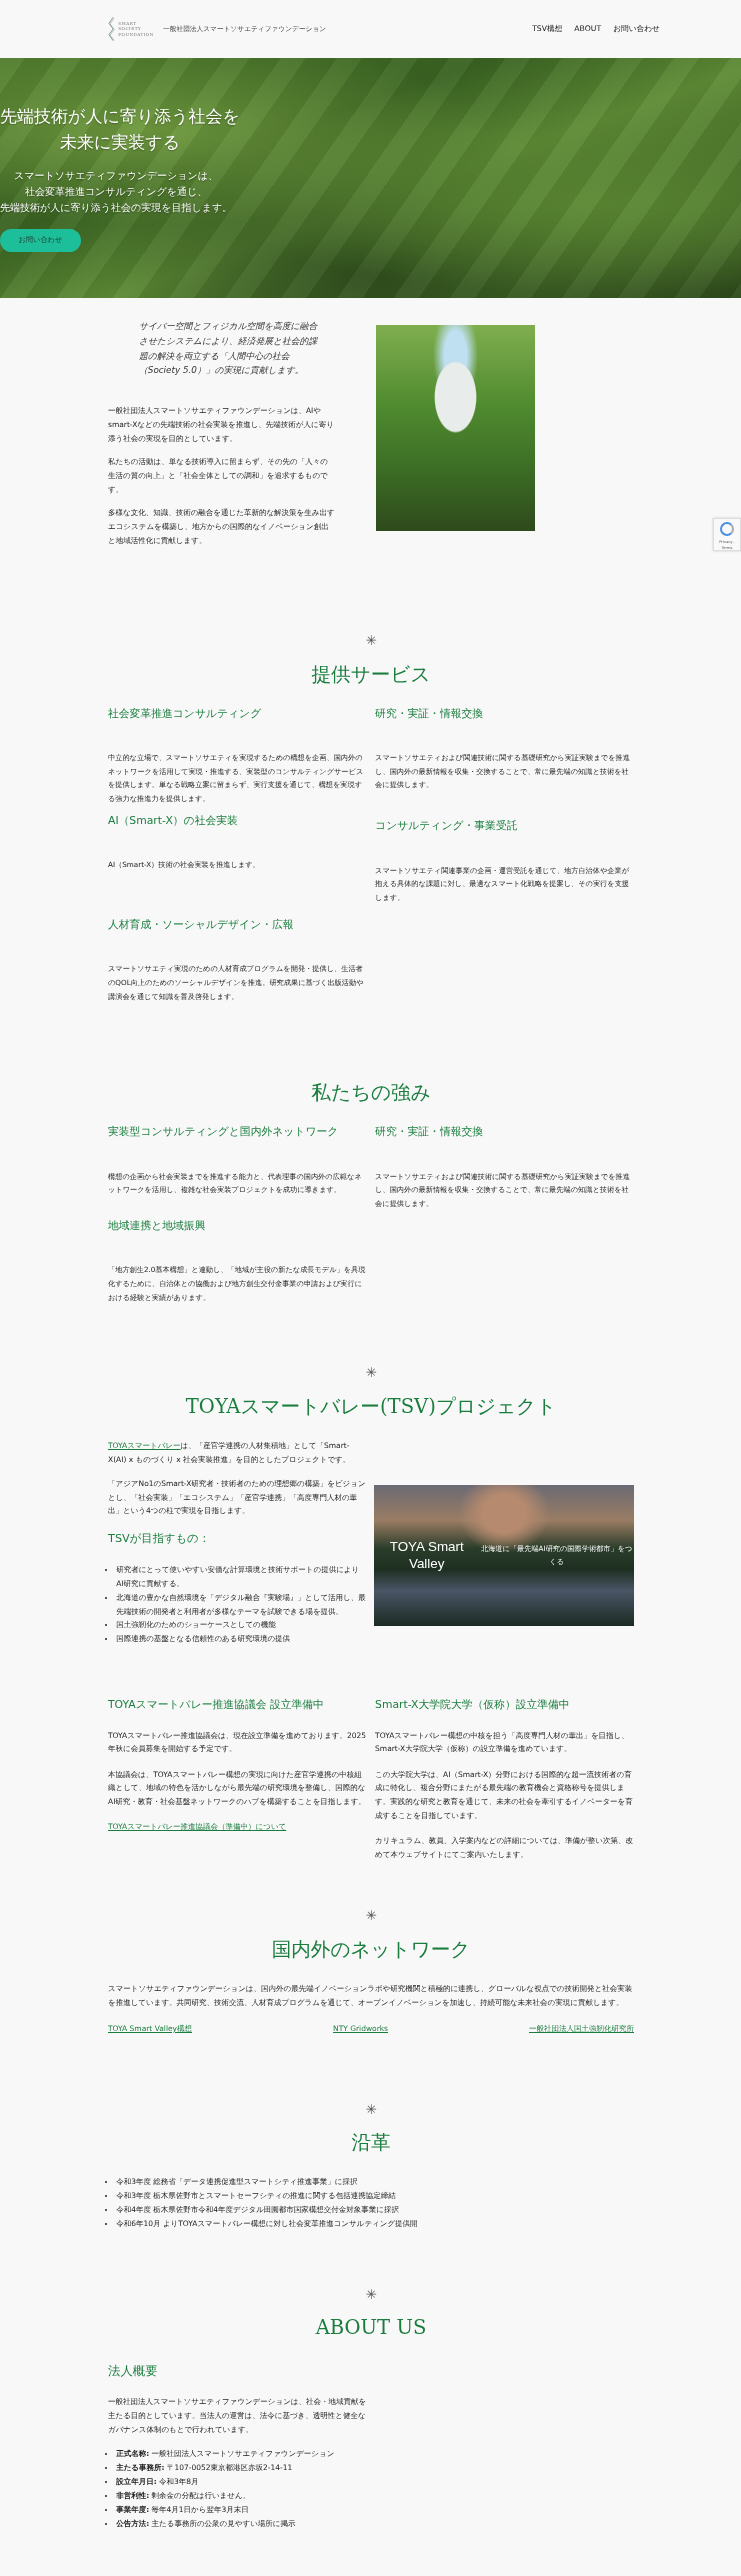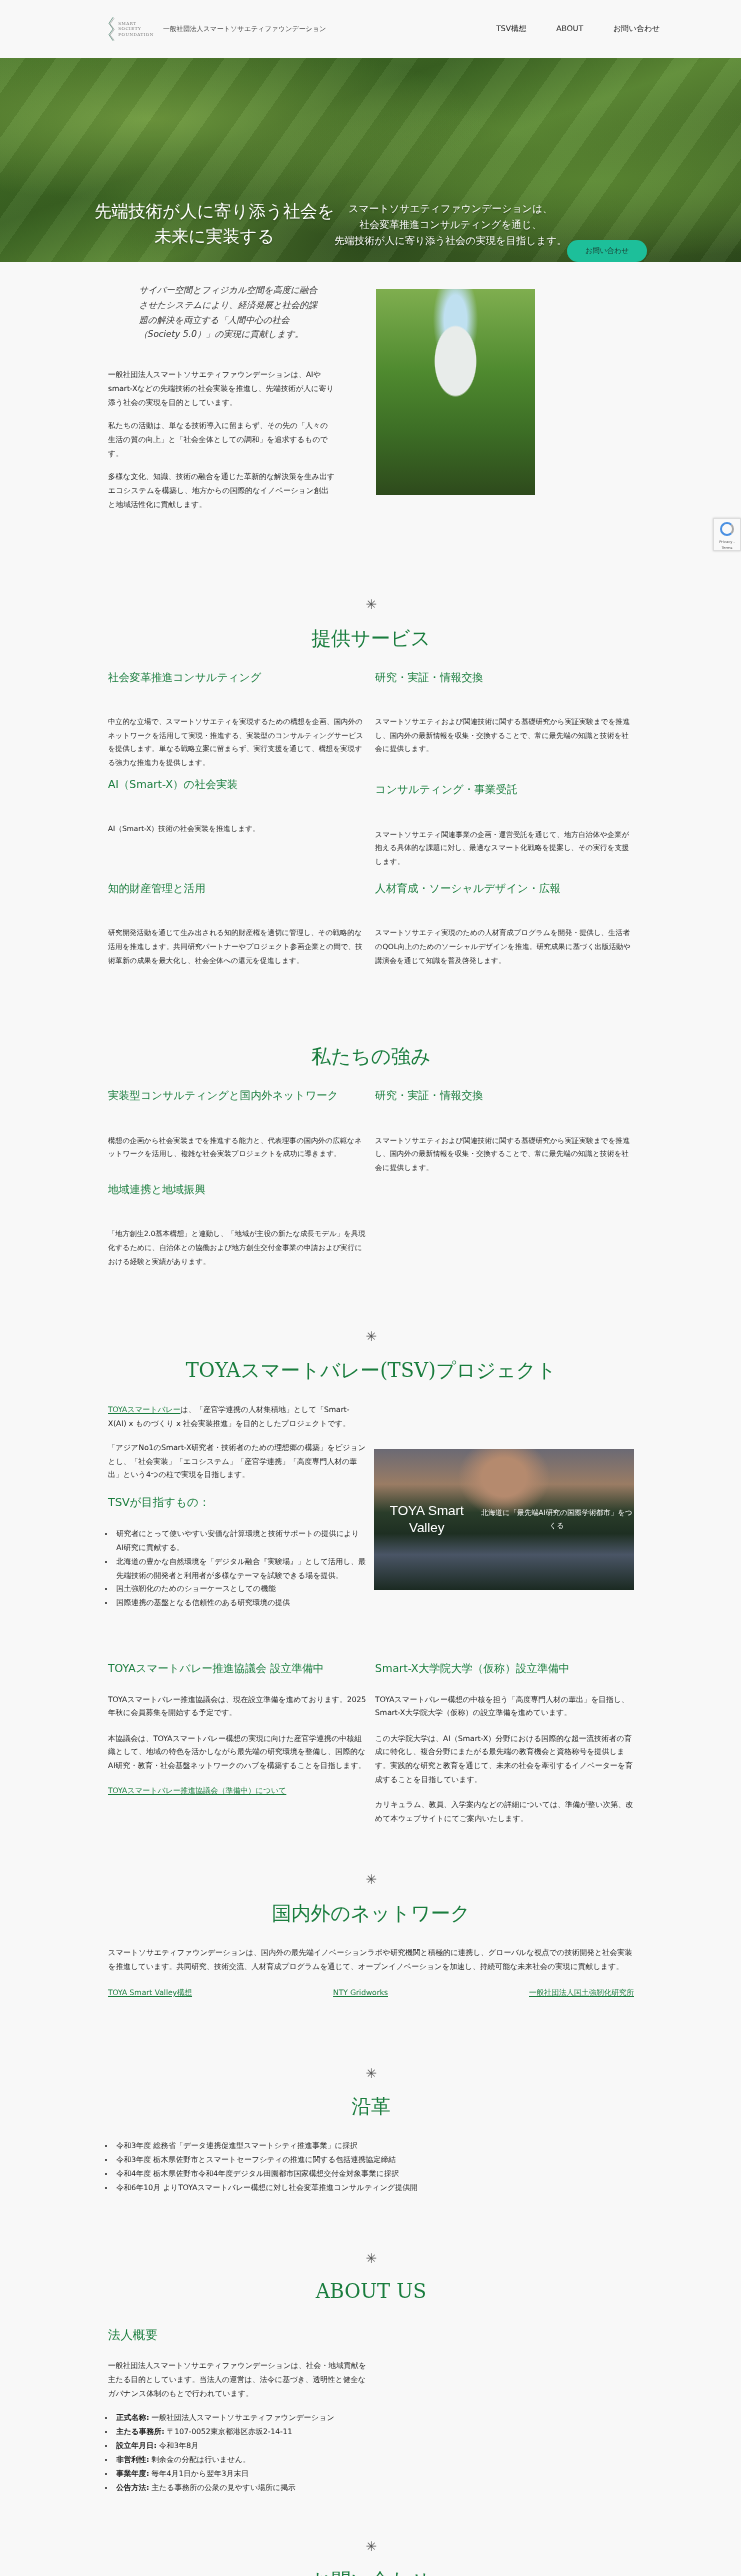--- a/index.html
+++ b/index.html
@@ -4,28 +4,28 @@
 <style>
   *{box-sizing:border-box;margin:0;padding:0}
   body{width:742px;background:#f8f8f8;font-family:"DejaVu Sans","Liberation Sans",sans-serif;color:#222;font-size:7.7px;line-height:1.85}
   a{color:#1a7d3e}
   header{height:58px;display:flex;align-items:center;padding:0 82px 0 108px;justify-content:space-between}
   .brand{display:flex;align-items:center;gap:9.3px}
   .logo{display:flex;align-items:center;gap:3.1px}
   .logo-mark{width:7.2px;height:24px}
   .logo-text{font-family:"DejaVu Serif",serif;font-size:4.1px;letter-spacing:0.5px;line-height:1.35;color:#777}
   .brand-name{font-size:6.7px;color:#444}
-  nav{display:flex;gap:30px;font-size:7.7px}
+  nav{display:flex;gap:12px;font-size:7.7px}
   nav a{color:#222;text-decoration:none}
-  .hero{height:204px;position:relative;overflow:hidden;background:
+  .hero{height:240px;position:relative;overflow:hidden;background:
     radial-gradient(ellipse at 20% 30%,#6f9a3e 0%,transparent 40%),
     radial-gradient(ellipse at 80% 60%,#5c8a33 0%,transparent 45%),
     radial-gradient(ellipse at 50% 90%,#2f4e1d 0%,transparent 50%),
     linear-gradient(160deg,#4d7a2c 0%,#3a6322 35%,#5f8d36 55%,#2e4b1c 100%);
-    display:flex;align-items:flex-end;justify-content:center;text-align:center;color:#fff}
+    display:flex;flex-direction:column;align-items:flex-start;justify-content:center;text-align:center;color:#fff}
   .hero::before{content:"";position:absolute;inset:0;background:repeating-linear-gradient(125deg,rgba(255,255,255,0.04) 0 20.6px,rgba(0,0,0,0.06) 20.6px 46px)}
   .hero>*{position:relative}
   .hero h1{font-weight:400;font-size:17px;line-height:1.5;margin-bottom:12.4px;text-shadow:0 0.5px 1.5px rgba(0,0,0,0.3)}
   .hero p{font-size:10px;line-height:1.6;margin-bottom:13.4px;text-shadow:0 0.5px 1.5px rgba(0,0,0,0.4)}
   .hero .cta{background:#1dbf9a;color:#1d3d33;border:none;border-radius:12.4px;padding:6.2px 18.5px;font-size:7.2px;cursor:pointer;font-family:inherit}
   .intro{display:flex;padding:20.6px 108px 0 108px;gap:41px}
   .intro-left{width:227px}
   .intro .quote{font-style:italic;font-size:8.8px;line-height:1.7;padding:0 10.3px 0 31px;margin-bottom:26px;color:#333}
   .intro .body p{margin-bottom:9.3px;font-size:7.5px}
   .intro-img{width:159px;height:206px;margin-top:6.7px;background:
@@ -119,24 +119,20 @@
       </div>
     <div>
         <h3>AI（Smart-X）の社会実装</h3>
         <p>AI（Smart-X）技術の社会実装を推進します。</p>
       </div>
     <div style="margin-top:5.2px">
         <h3>コンサルティング・事業受託</h3>
         <p>スマートソサエティ関連事業の企画・運営受託を通じて、地方自治体や企業が抱える具体的な課題に対し、最適なスマート化戦略を提案し、その実行を支援します。</p>
       </div>
     <div style="margin-top:5.2px">
-        <h3>知的財産管理と活用</h3>
-        <p>研究開発活動を通じて生み出される知的財産権を適切に管理し、その戦略的な活用を推進します。共同研究パートナーやプロジェクト参画企業との間で、技術革新の成果を最大化し、社会全体への還元を促進します。</p>
-      </div>
-    <div style="margin-top:5.2px">
         <h3>人材育成・ソーシャルデザイン・広報</h3>
         <p>スマートソサエティ実現のための人材育成プログラムを開発・提供し、生活者のQOL向上のためのソーシャルデザインを推進。研究成果に基づく出版活動や講演会を通じて知識を普及啓発します。</p>
       </div>
   </div>
 </section>
 
 <section class="section" style="margin-top:72px">
   <h2 class="sec-title">私たちの強み</h2>
   <div class="grid3">
     <div>

